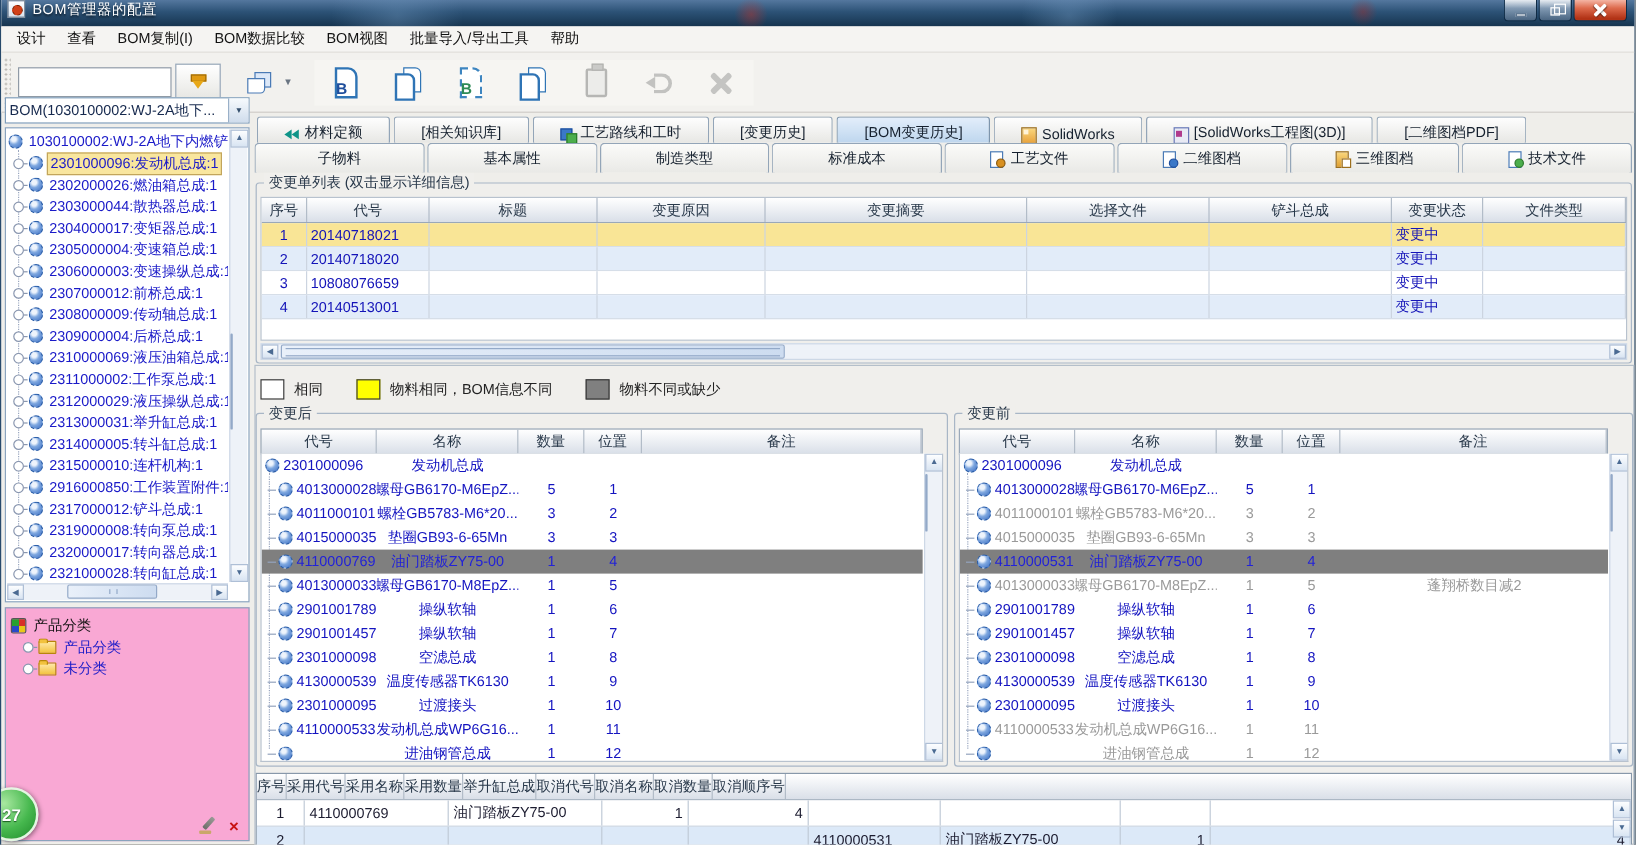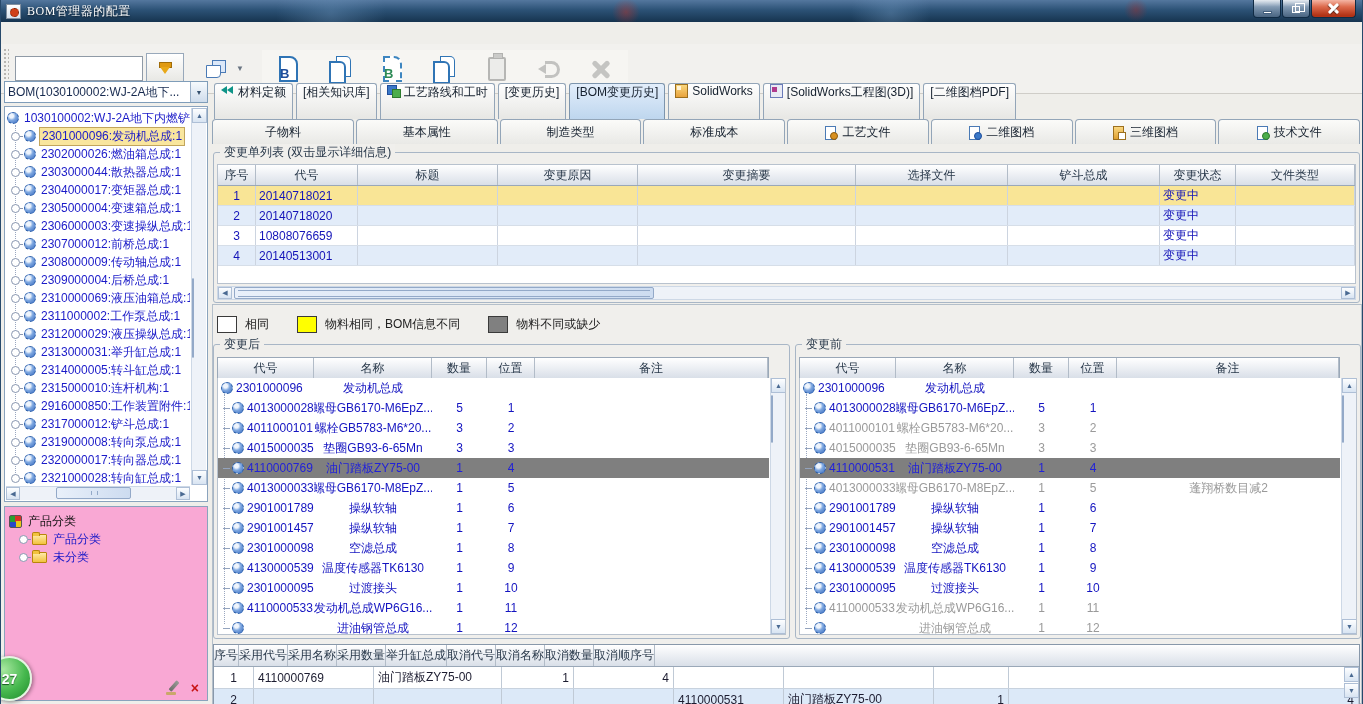--- a/index.html
+++ b/index.html
@@ -1,27 +1,27 @@
 <!DOCTYPE html>
 <html><head>
 <meta charset="utf-8">
 <style>
 *{margin:0;padding:0;box-sizing:border-box}
 html,body{width:1363px;height:704px;overflow:hidden}
 body{font-family:"Liberation Sans","DejaVu Sans",sans-serif;font-size:12px;color:#222;background:#444}
 .win{position:relative;width:1363px;height:704px;background:#efeeea;overflow:hidden;border-left:1px solid #27496b;border-right:1px solid #27496b}
 
 
-.titlebar{position:absolute;left:0;top:0;right:0;height:22px;display:flex;align-items:center;color:#fff;
+.titlebar{position:absolute;left:0;top:0;right:0;height:22px;display:flex;align-items:flex-start;color:#fff;
  background:
  radial-gradient(circle at 625px 55%, rgba(190,50,40,.45), transparent 14px),
  radial-gradient(circle at 1135px 45%, rgba(170,40,35,.4), transparent 12px),
  radial-gradient(circle at 890px 60%, rgba(120,160,200,.35), transparent 40px),
  radial-gradient(circle at 330px 60%, rgba(110,150,190,.4), transparent 55px),
- linear-gradient(#54779e,#2c5276 45%,#16344f); font-family: Liberation Serif, serif;}
+ linear-gradient(#54779e,#2c5276 45%,#16344f);}
 .winicon{width:15px;height:15px;margin:0 6px 0 5px;background:linear-gradient(#ffffff,#d8e4f0);border:1px solid #8290a0;position:relative;flex:none}
 .winicon::after{content:'';position:absolute;right:1px;bottom:1px;width:7px;height:7px;border-radius:50%;background:#d04018;border:1px dashed #7a2408}
 .wtitle{text-shadow:0 1px 2px rgba(0,0,0,.7);letter-spacing:.5px}
 .winbtns{position:absolute;right:6px;top:0;display:flex}
 .wb{width:28px;height:18px;border:1px solid #102b44;border-top:none;border-radius:0 0 4px 4px;margin-left:1px;
  background:linear-gradient(rgba(255,255,255,.85),rgba(205,215,228,.5) 40%,rgba(125,145,170,.45));
  display:flex;align-items:center;justify-content:center;position:relative}
 .wb.cls{width:45px;background:linear-gradient(#f4b5a4,#dd6a4c 40%,#b23316 90%)}
 .wb.min i{width:9px;height:3px;background:#fff;border:1px solid #44607e;margin-top:7px}
 .wb.res i{position:relative;width:8px;height:7px;border:1px solid #fff;margin-top:2px;background:rgba(255,255,255,.15)}
@@ -99,21 +99,21 @@
 .pen{width:16px;height:14px;position:relative}
 .pen::before{content:'';position:absolute;left:7px;top:-1px;width:4px;height:12px;background:linear-gradient(#9a9a96,#6e6e6a);transform:rotate(42deg);border-radius:1px}
 .pen::after{content:'';position:absolute;left:1px;bottom:0;width:10px;height:3px;background:#caa76a;border-radius:1px}
 .redx{color:#c81414;font-weight:700;font-size:14px;line-height:1}
 .badge{position:absolute;left:-14px;top:656px;width:45px;height:45px;border-radius:50%;z-index:60;
  background:radial-gradient(circle at 35% 28%,#a8e8a0,#46b84e 55%,#1f8a2a);border:2px solid #e4f6e2;box-shadow:1px 1px 4px rgba(0,0,0,.45);
  color:#fff;font-weight:700;font-size:14px;display:flex;align-items:center;justify-content:center;text-shadow:0 1px 1px #14581c}
 
 
 .tabs1{position:absolute;left:213px;top:96px;height:23px;display:flex;align-items:flex-end;gap:3px}
-.tab1{height:36px;display:flex;align-items:flex-start;gap:4px;padding:0 6px;border:1px solid #93a5b8;border-bottom:none;border-radius:3px 3px 0 0;background:linear-gradient(#fefefe,#e7e7e4);color:#15202e;white-space:nowrap}
+.tab1{height:22px;display:flex;align-items:flex-end;gap:4px;padding:0 22px;border:1px solid #93a5b8;border-bottom:none;border-radius:3px 3px 0 0;background:linear-gradient(#fefefe,#e7e7e4);color:#15202e;white-space:nowrap}
 .tab1.active{background:linear-gradient(#e3eefb,#bed6ee);border-color:#7d95ad}
 .t1icon{display:none;width:13px;height:13px;position:relative;flex:none}
 .tab1.has-icon .t1icon{display:inline-block}
 .ic-material .t1icon::before{content:'';position:absolute;left:0;top:2px;border-top:4px solid transparent;border-bottom:4px solid transparent;border-right:6px solid #0e9488}
 .ic-material .t1icon::after{content:'';position:absolute;left:6px;top:2px;border-top:4px solid transparent;border-bottom:4px solid transparent;border-right:6px solid #0e9488}
 .ic-route .t1icon::before{content:'';position:absolute;left:0;top:1px;width:8px;height:8px;background:#3a78c8;border:1px solid #1f4e9c}
 .ic-route .t1icon::after{content:'';position:absolute;left:5px;top:5px;width:7px;height:7px;background:#4cae4c;border:1px solid #2d7a2d}
 .ic-sw .t1icon::before{content:'';position:absolute;left:0;top:0;width:11px;height:12px;background:linear-gradient(#fad77e,#e8a33d);border:1px solid #9c6f1e}
 .ic-sw .t1icon::after{content:'';position:absolute;left:2px;top:2px;width:4px;height:4px;background:#fff3d8}
 .ic-swd .t1icon::before{content:'';position:absolute;left:0;top:0;width:11px;height:12px;background:#e8eaf4;border:1px solid #6a7ab8}
@@ -205,20 +205,29 @@
         </span>
       <span class="wb res">
           <i></i>
         </span>
       <span class="wb cls">
           <i></i>
         </span>
     </span>
   </div>
 
+  <div class="menubar">
+      <span class="mitem">设计</span>
+      <span class="mitem">查看</span>
+      <span class="mitem">BOM复制(I)</span>
+      <span class="mitem">BOM数据比较</span>
+      <span class="mitem">BOM视图</span>
+      <span class="mitem">批量导入/导出工具</span>
+      <span class="mitem">帮助</span>
+    </div>
 
   <div class="toolbar">
     <span class="grip"></span>
     <input class="searchbox" value="" style="">
     <button class="searchbtn">
         <span class="funnel"></span>
       </button>
     <span class="bigtool">
         <span class="stack"></span>
       </span>

